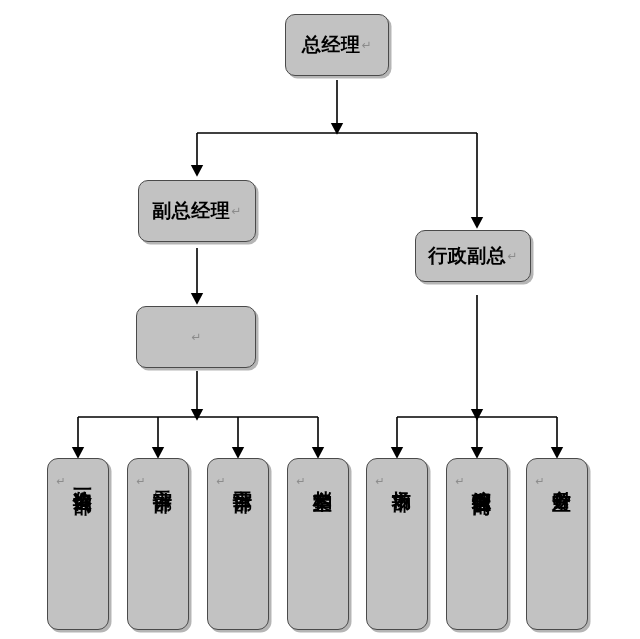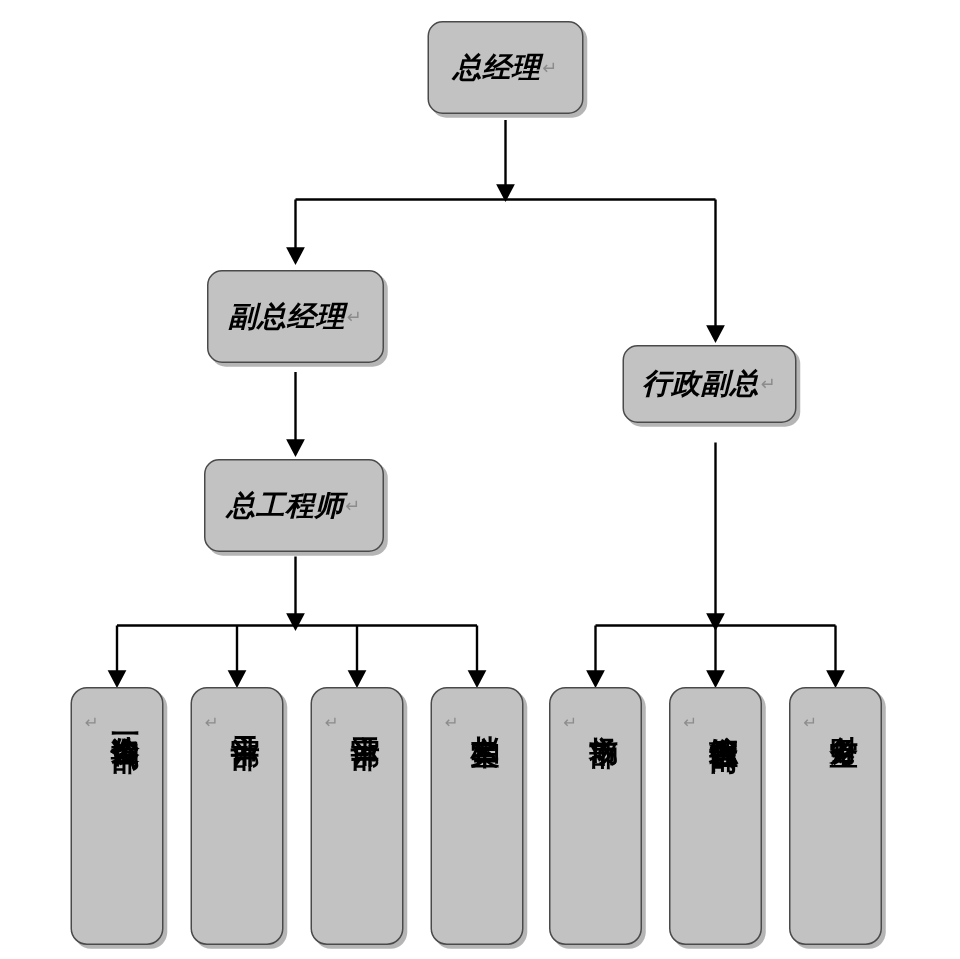--- a/index.html
+++ b/index.html
@@ -36,21 +36,20 @@
     align-items: center;
     justify-content: center;
     color: #000000;
     z-index: 2;
   }
   .node.horiz {
     font-size: 19px;
     font-weight: 700;
     letter-spacing: 0.5px;
     white-space: nowrap;
-    font-style: italic;
   }
   .node.vert {
     border-radius: 11px;
     align-items: flex-start;
     padding-top: 16px;
   }
   .vlabel {
     writing-mode: vertical-rl;
     text-orientation: upright;
     font-size: 19px;
@@ -132,21 +131,20 @@
     <span>副总经理</span>
       <span class="pilcrow">↵</span>
   </div>
 
   <div class="node horiz" style="left:415px; top:230px; width:116px; height:52px;">
     <span>行政副总</span>
       <span class="pilcrow">↵</span>
   </div>
 
   <div class="node horiz" style="left:136px; top:306px; width:120px; height:62px;">
-    <span>总工程师</span>
       <span class="pilcrow">↵</span>
   </div>
 
   <div class="node vert" style="left:47px; top:458px; width:62px; height:172px;">
     <div class="vlabel">
       <span>造价咨询一部</span><span class="pilcrow">↵</span>
     </div>
   </div>
 
   <div class="node vert" style="left:127px; top:458px; width:62px; height:172px;">

